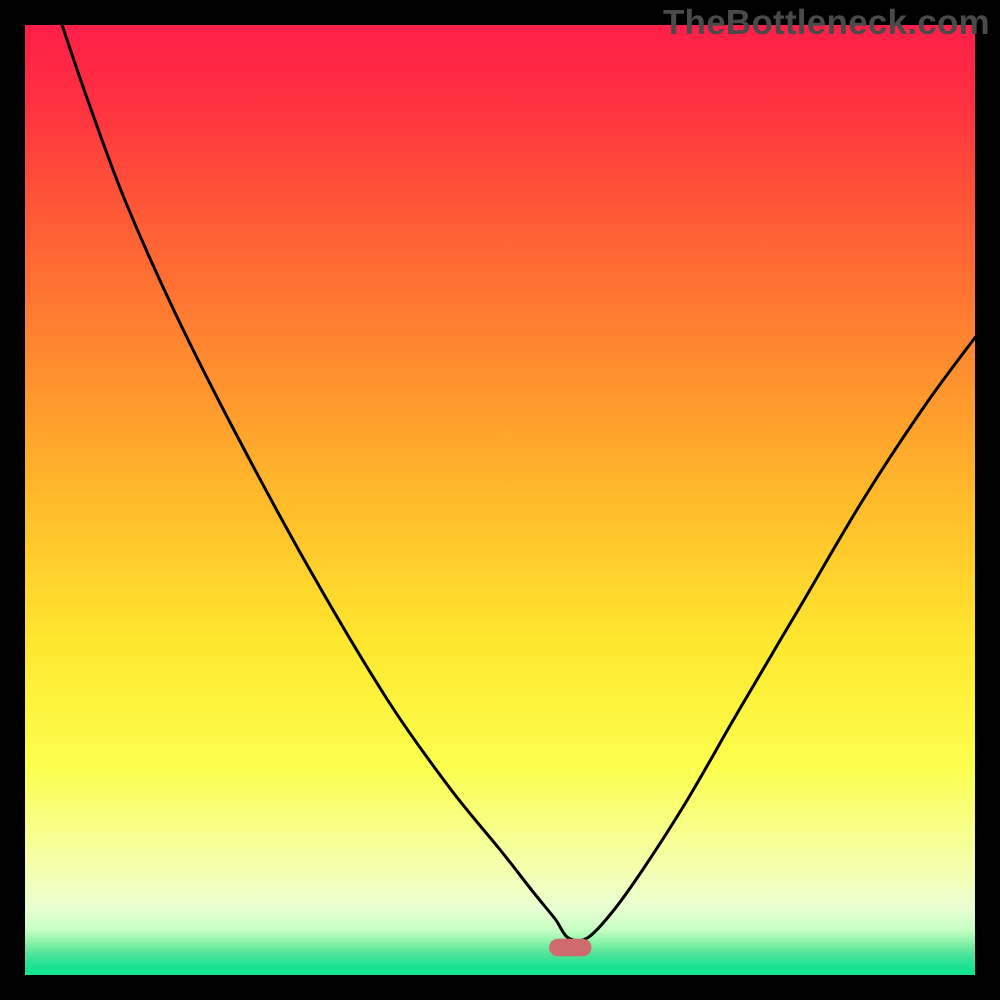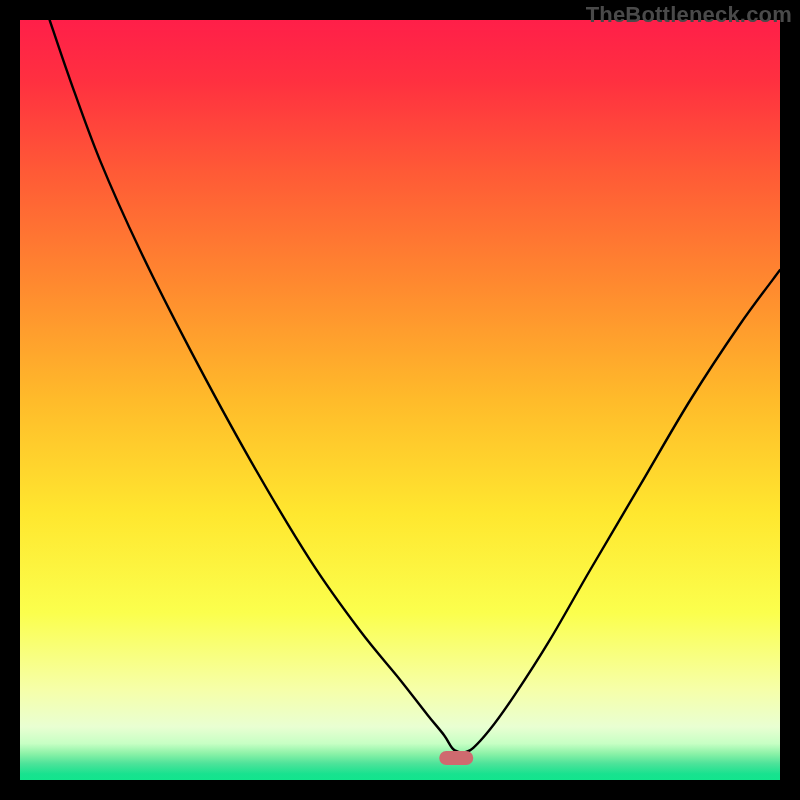--- a/index.html
+++ b/index.html
@@ -15,21 +15,21 @@
     position: relative;
     width: 800px;
     height: 800px;
     background: #000;
   }
   .watermark {
     position: absolute;
     top: 2px;
     right: 8px;
     color: #4a4a4a;
-    font-size: 22px;
+    font-size: 28px;
     font-weight: 600;
     letter-spacing: 0.2px;
     z-index: 20;
   }
   .plot {
     position: absolute;
     left: 20px;
     top: 20px;
     width: 760px;
     height: 760px;

